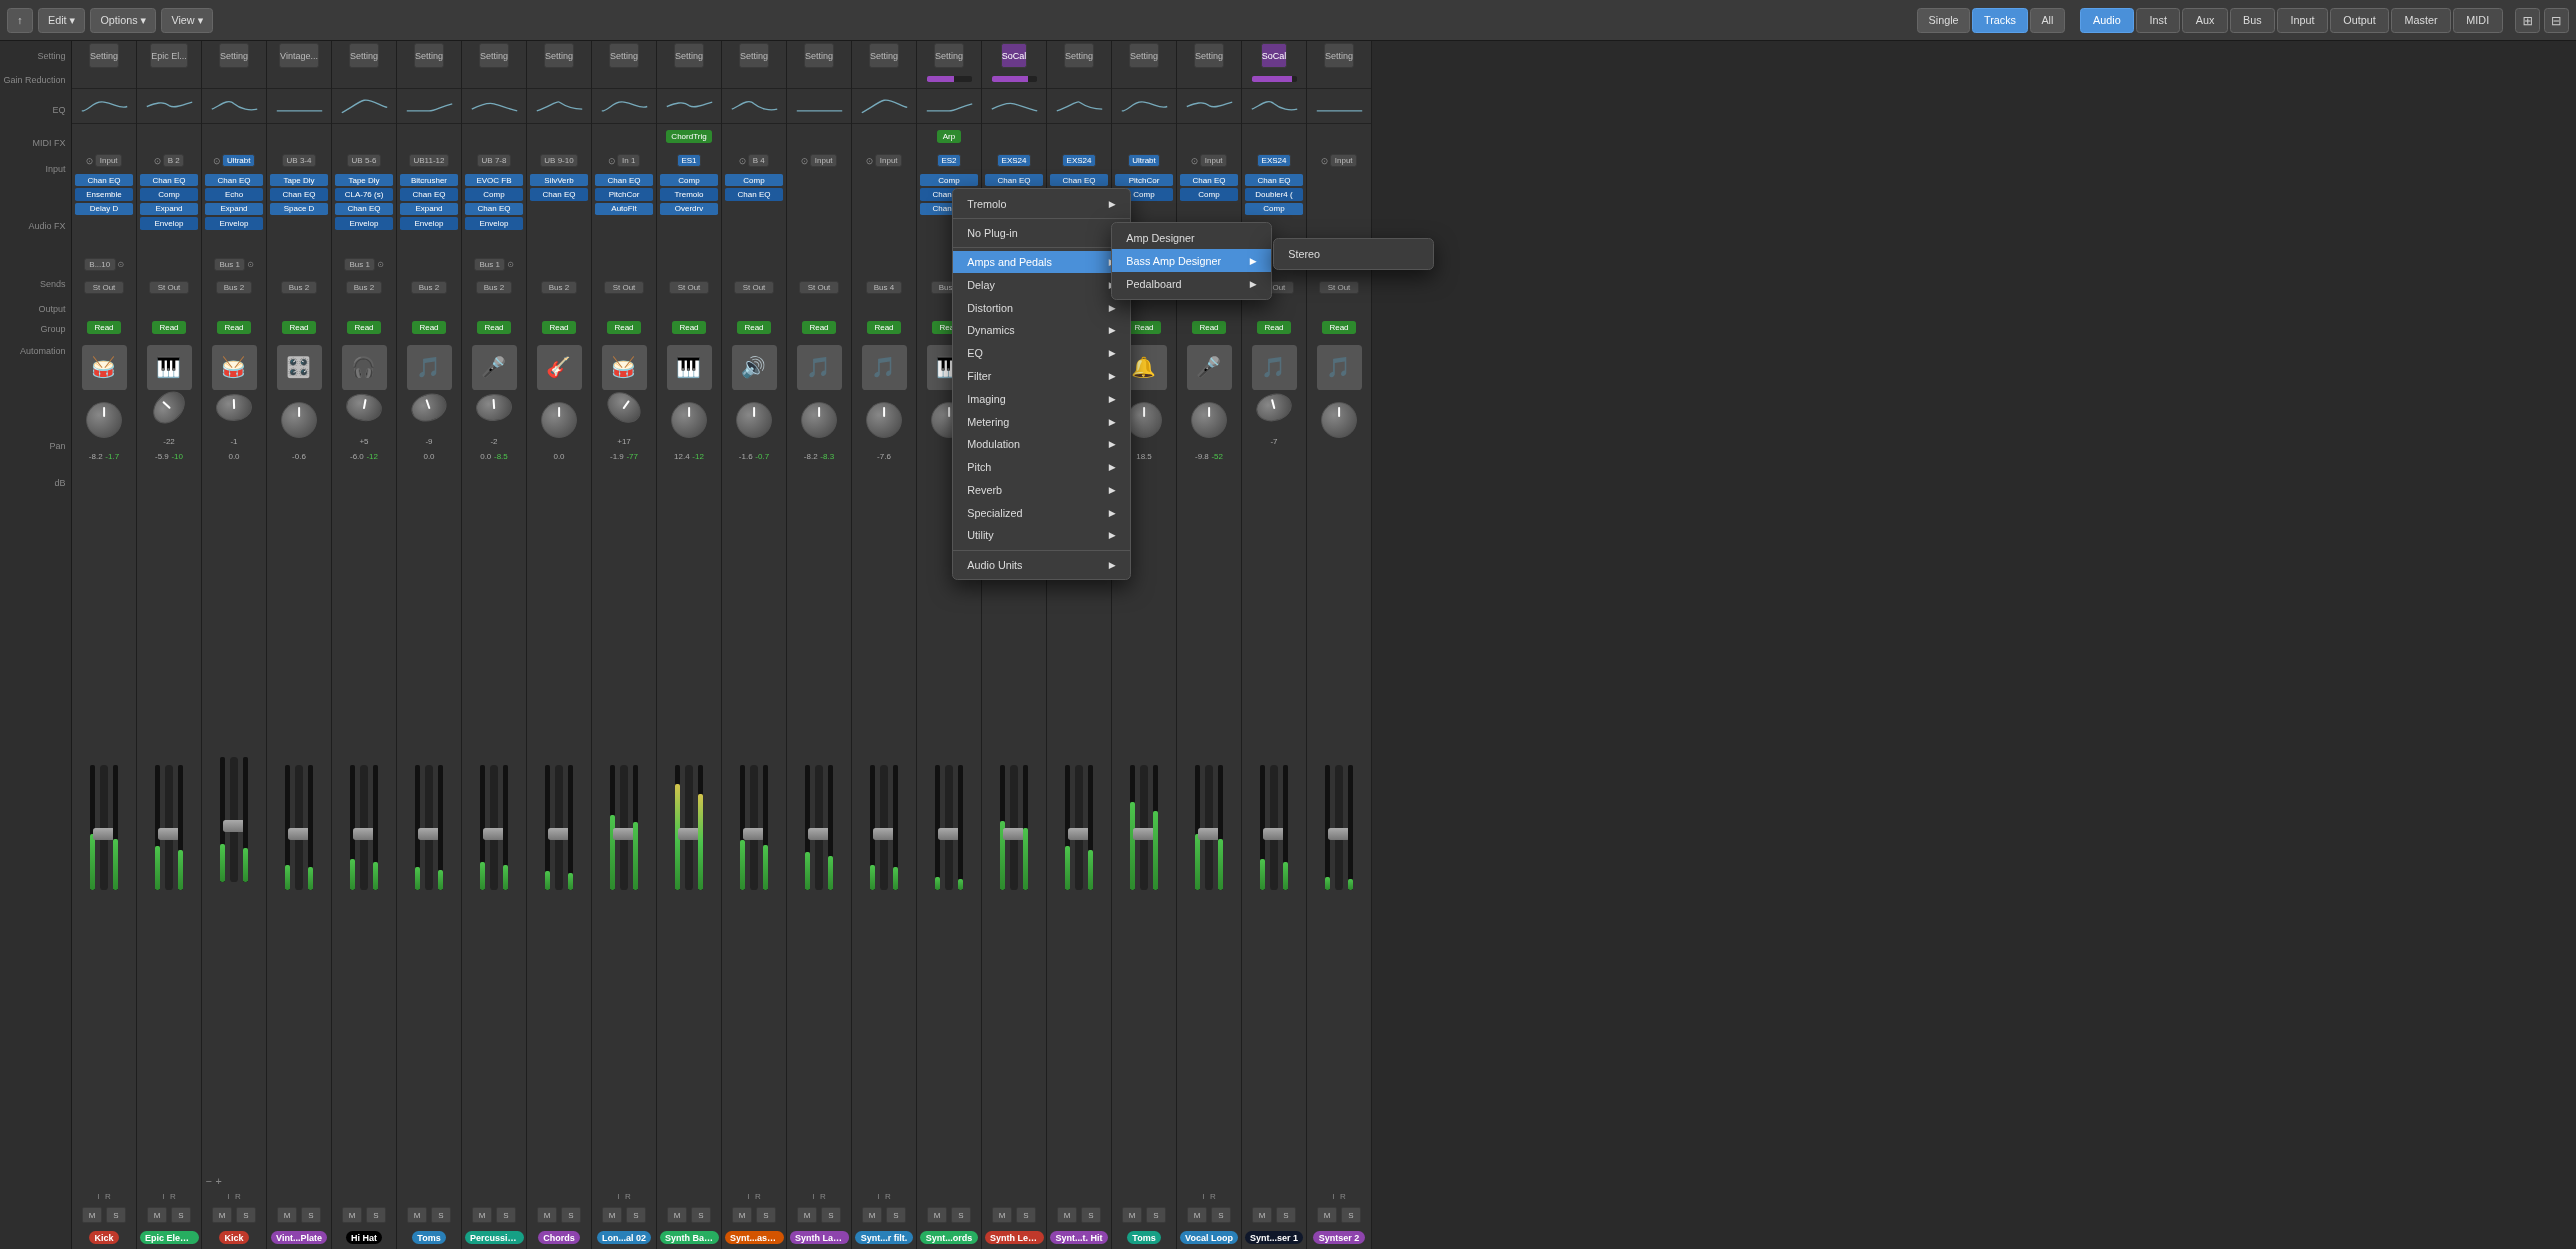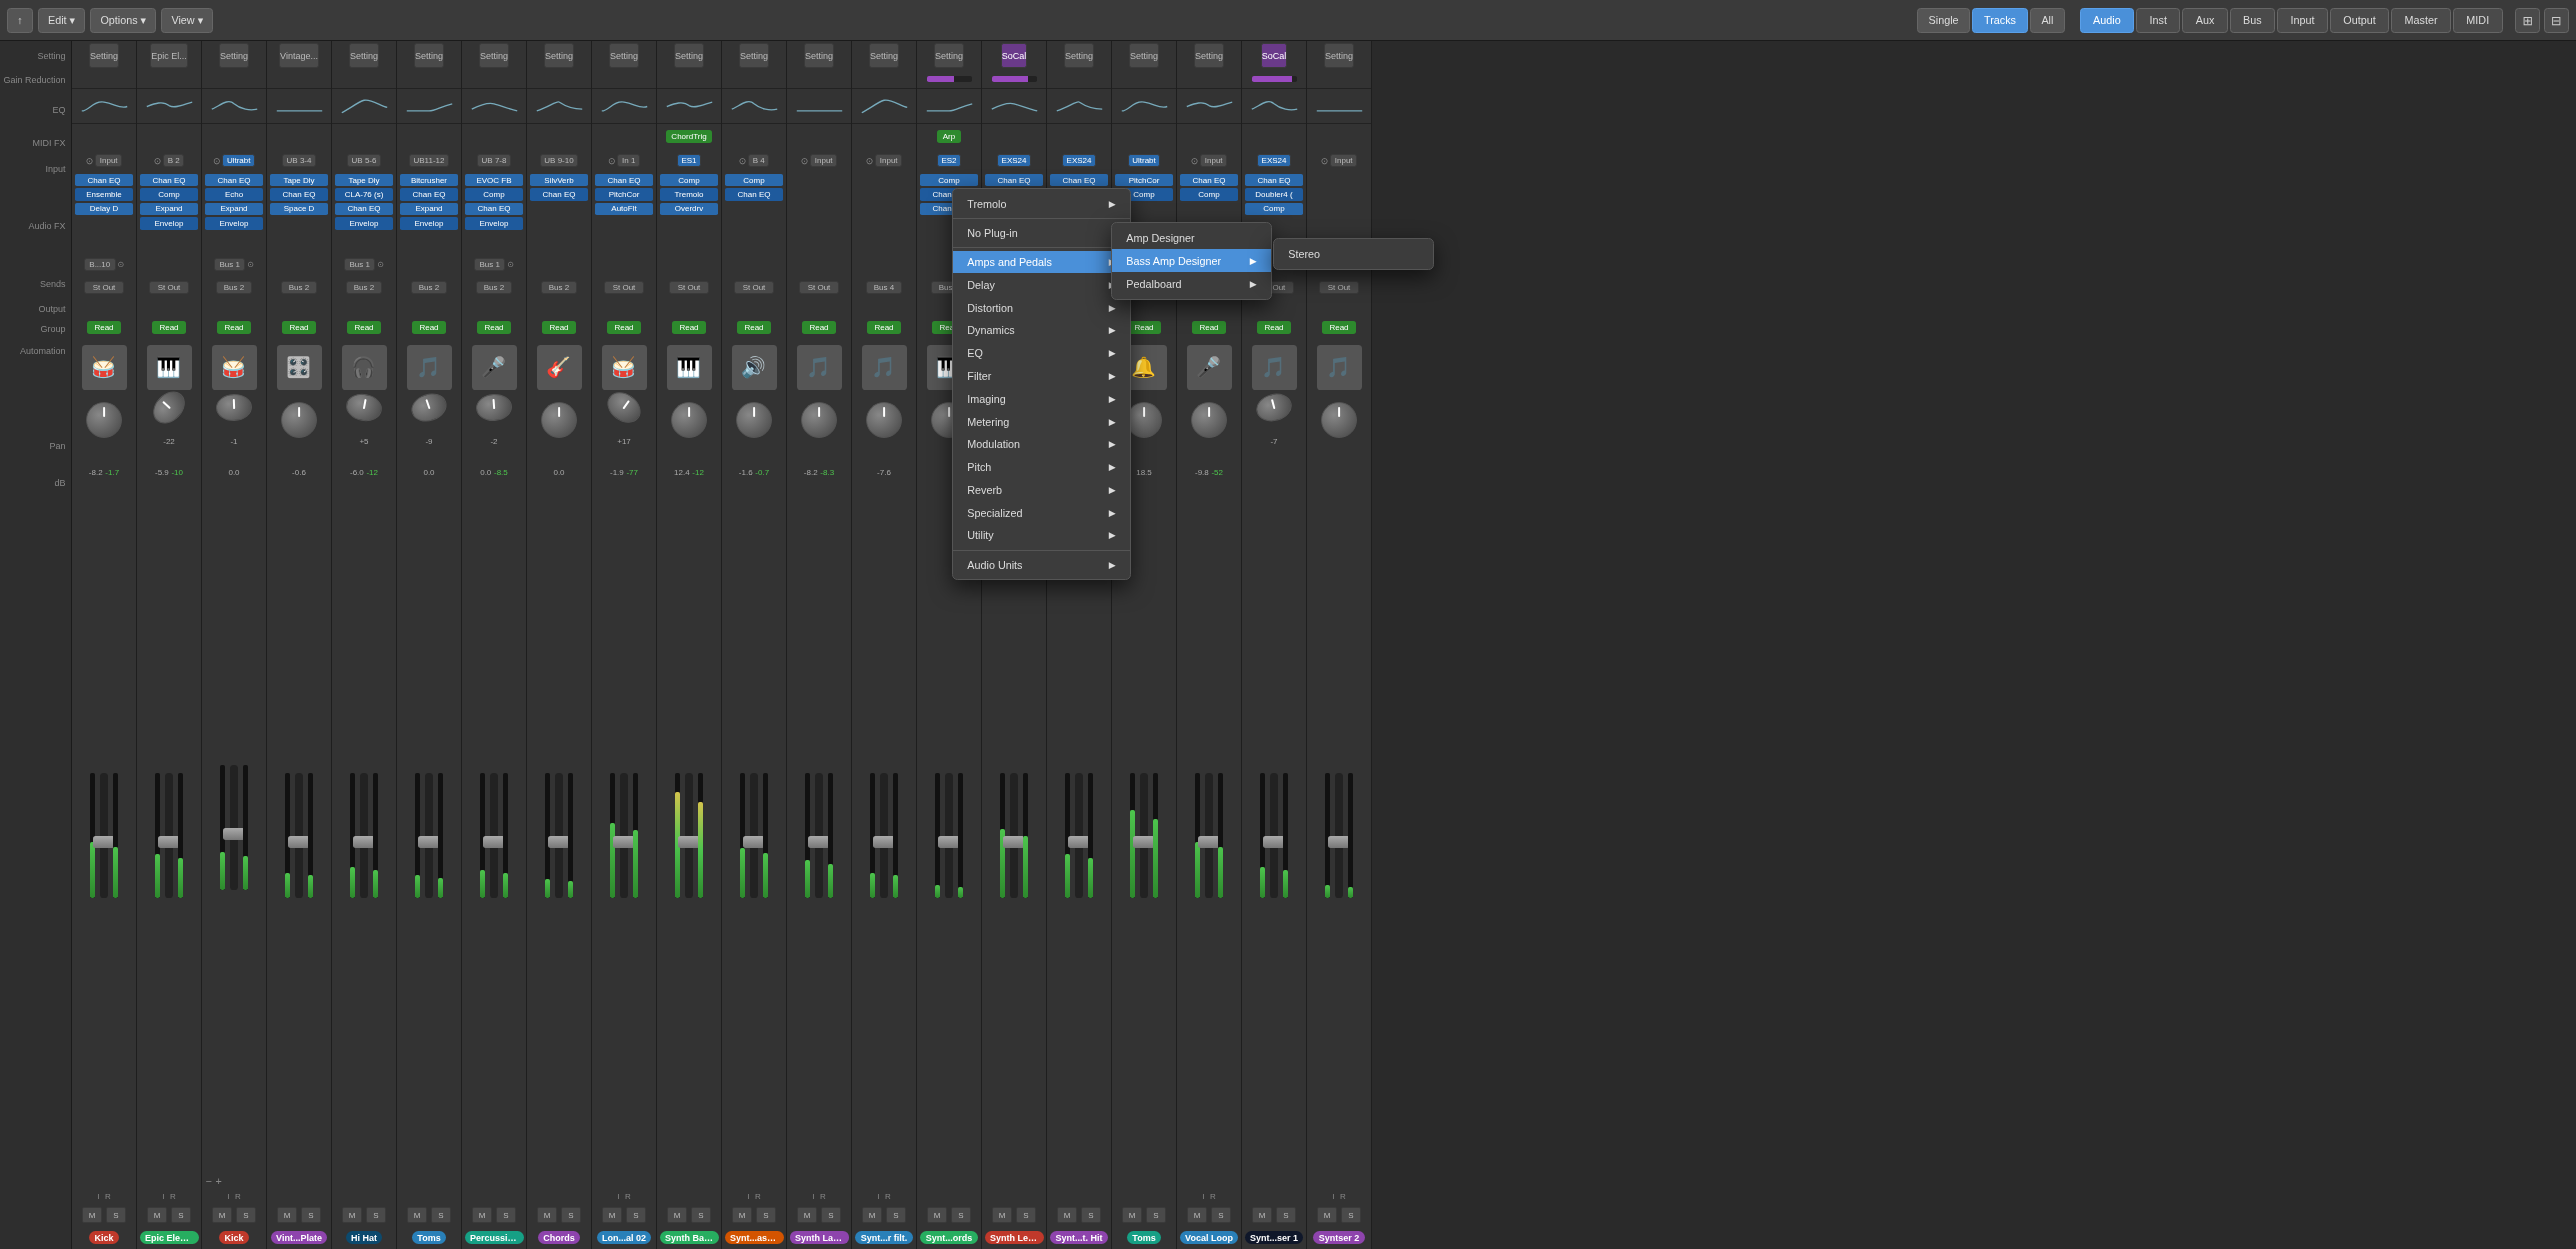--- a/index.html
+++ b/index.html
@@ -360,21 +360,20 @@
       color: #aaa;
     }
 
     
     .db-row {
       height: 20px;
       display: flex;
       align-items: center;
       justify-content: center;
       gap: 2.7px;
-      margin-top: 16px;
     }
     .db-val {
       font-size: 8px;
       color: #aaa;
     }
     .db-val.green { color: #4dc44d; }
 
     
     .fader-area {
       flex: 1;
@@ -886,21 +885,21 @@
           <div class="meter-track">
             <div class="meter-fill green" style="height: 22.5%;"></div>
           </div>
         </div>
         <div class="ir-row"></div>
         <div class="ms-row">
           <div class="ms-btn">M</div>
           <div class="ms-btn">S</div>
         </div>
         <div class="track-name-row">
-          <div class="track-name-pill" style="background: #0c4a6e; color: rgb(255, 255, 255); text-align: center;">Hi Hat</div>
+          <div class="track-name-pill" style="background: #000000; color: rgb(255, 255, 255); text-align: center;">Hi Hat</div>
         </div>
       </div>
       <div class="channel-strip">
         <div style="height: 29px; display: flex; align-items: center; justify-content: center; padding: 1.8px 2.7px;">
           <div class="setting-btn">Setting</div>
         </div>
         <div class="gain-reduction-row"></div>
         <div class="eq-row" style="cursor: pointer;">
           <svg width="49" height="27" viewBox="0 0 55 30">
             <path d="M2,20 C15,20 20,20 27,20 C34,20 40,15 53,12" fill="none" stroke="#7ab" stroke-width="1.5"></path>

